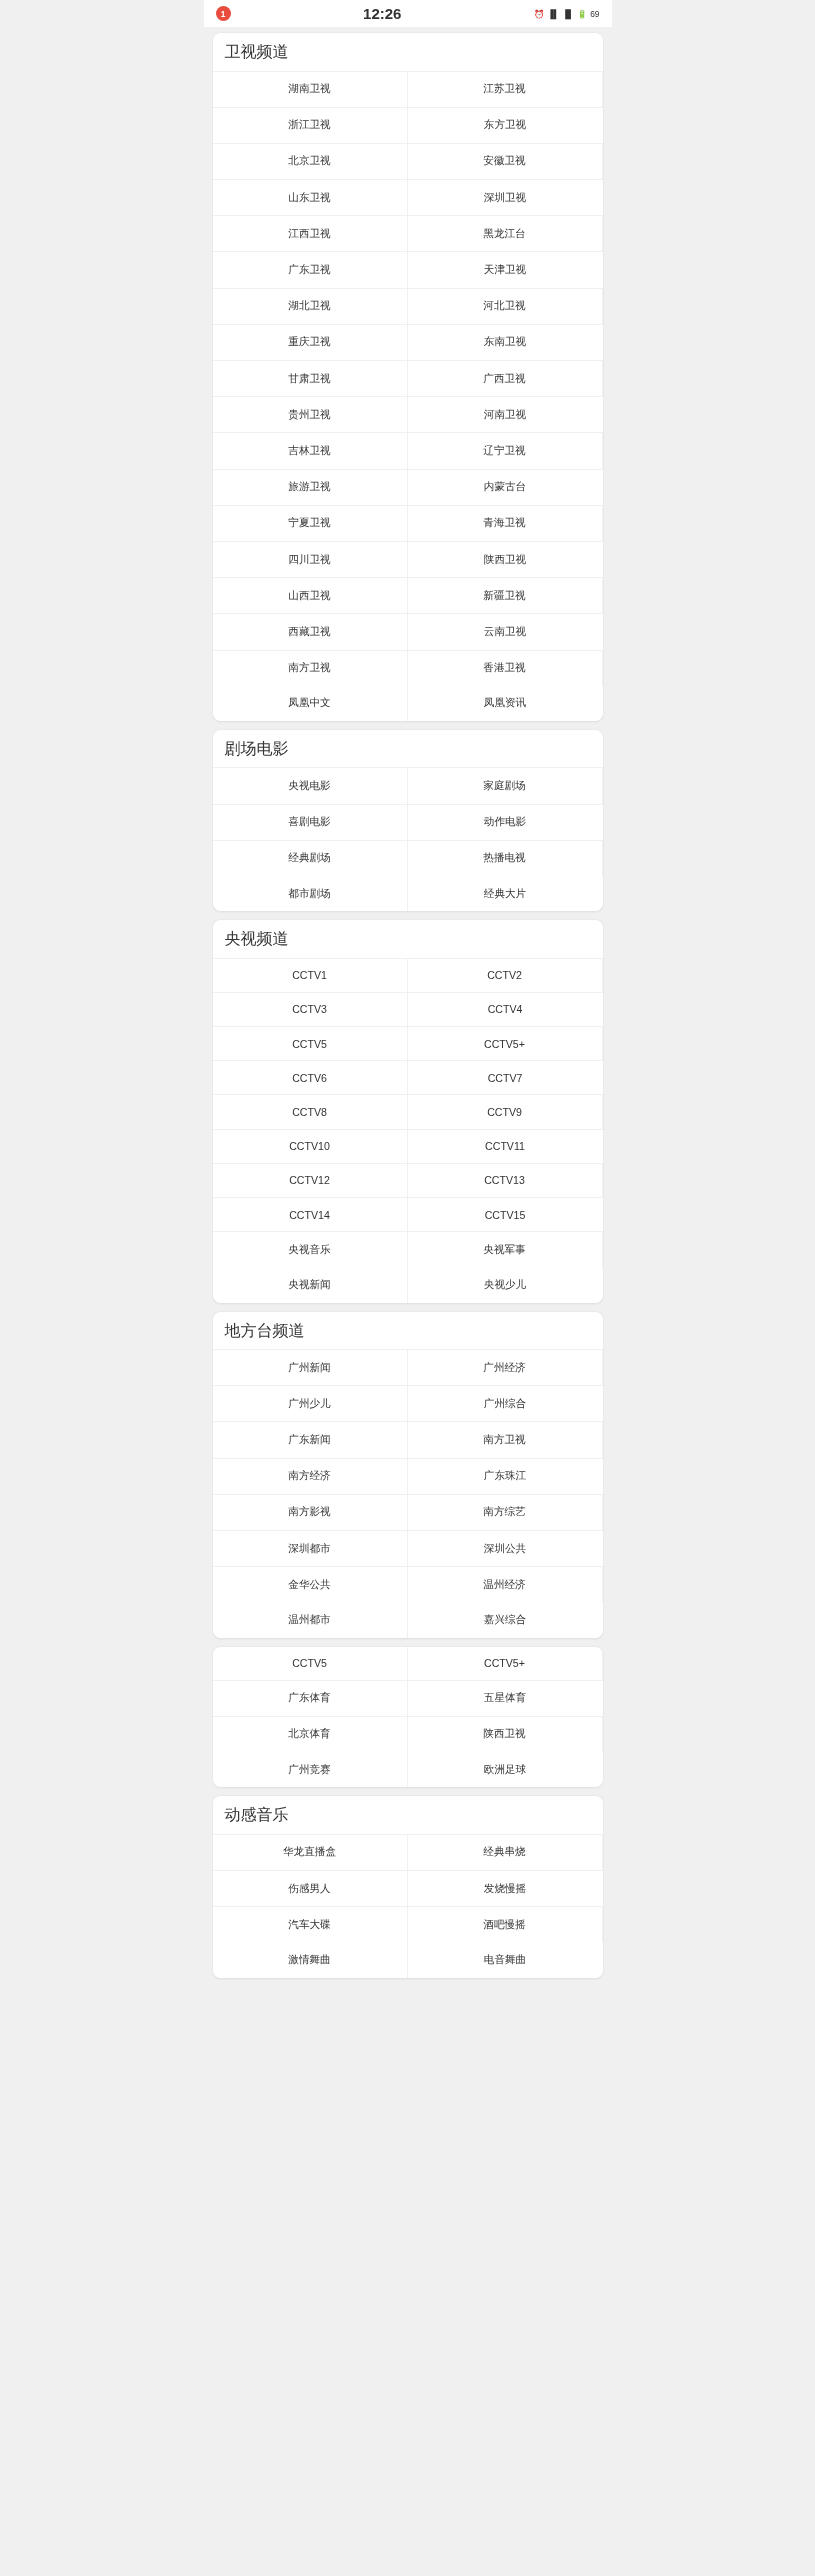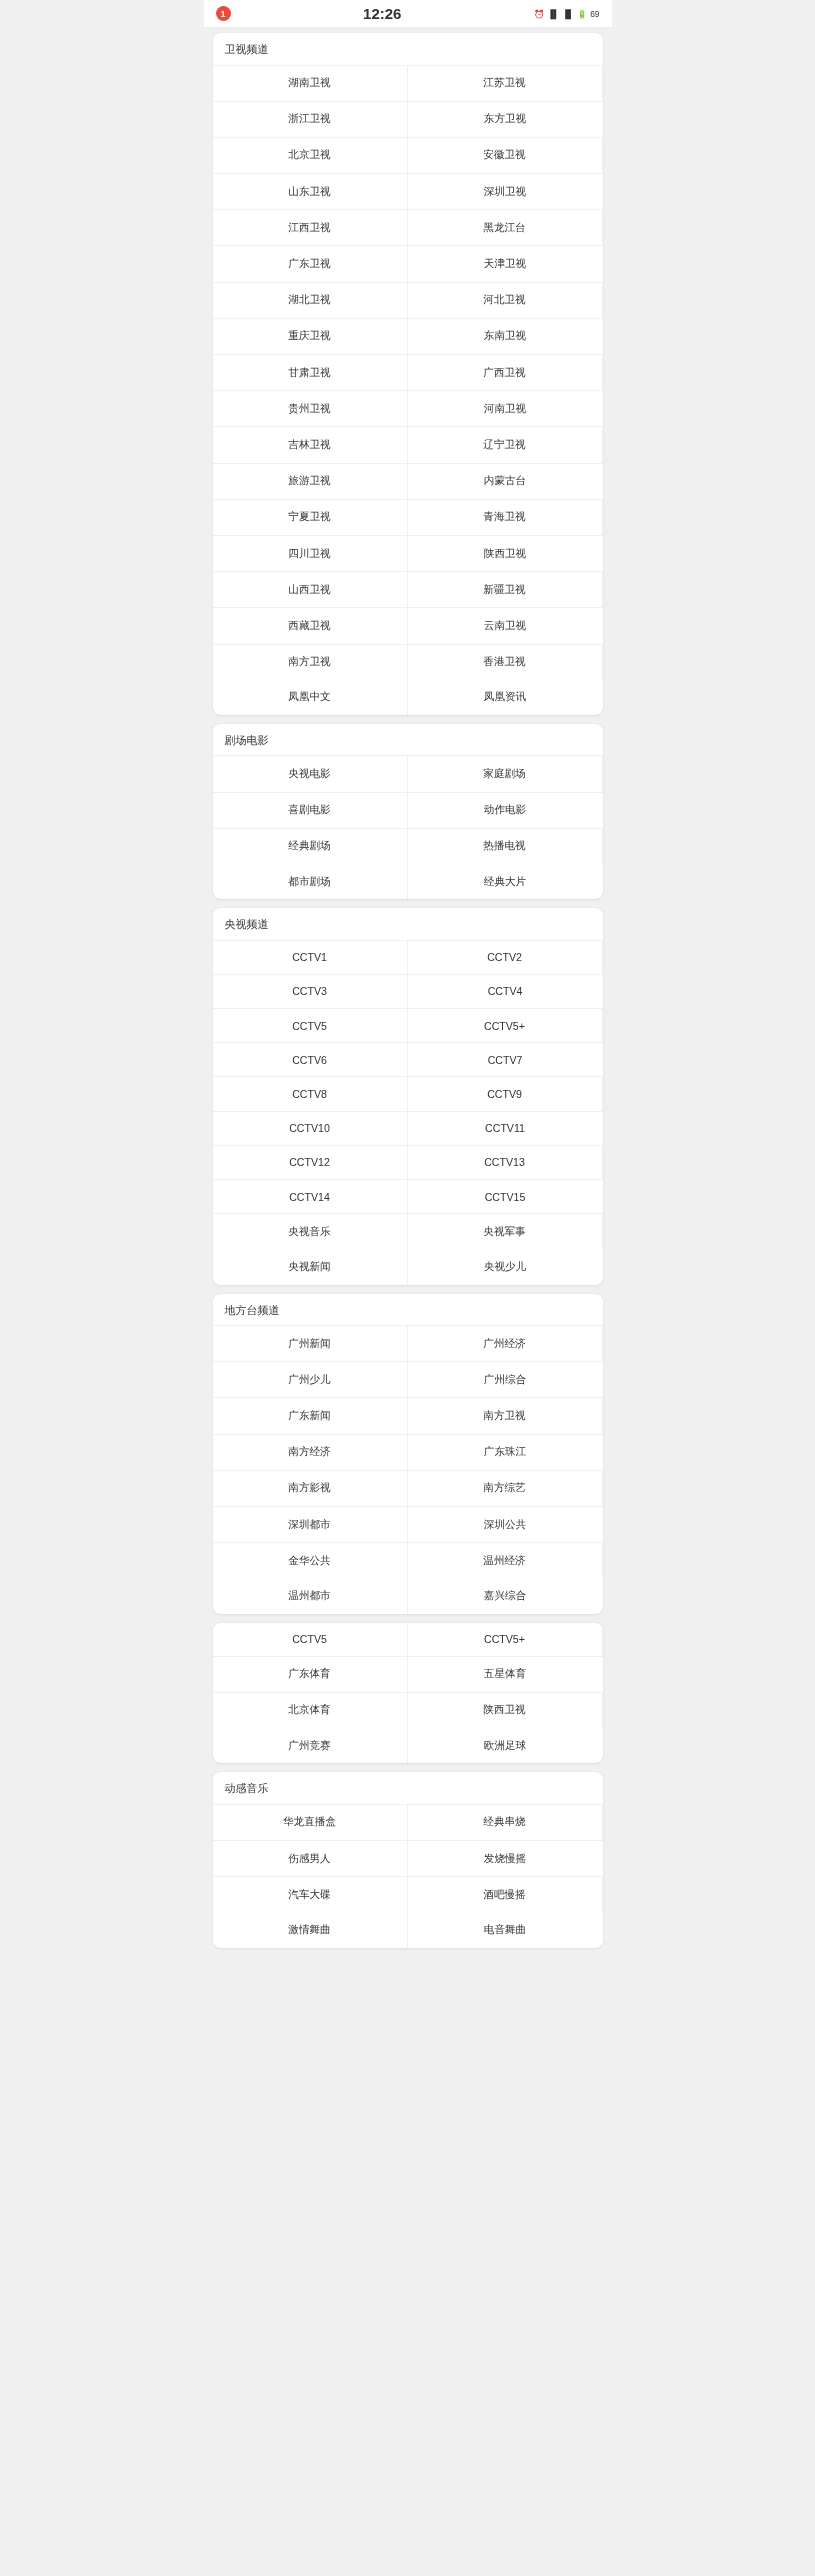--- a/index.html
+++ b/index.html
@@ -57,21 +57,21 @@
 
     .section {
       background: #fff;
       border-radius: 7.5px;
       overflow: hidden;
       box-shadow: 0 0.8px 2.3px rgba(0,0,0,0.08);
     }
 
     .section-title {
       padding: 9px 12px 7.5px;
-      font-size: 11px;
+      font-size: 16px;
       font-weight: 500;
       color: #333;
       border-bottom: 0.8px solid #f0f0f0;
     }
 
     .grid {
       display: grid;
       grid-template-columns: repeat(2, 1fr);
     }
 

